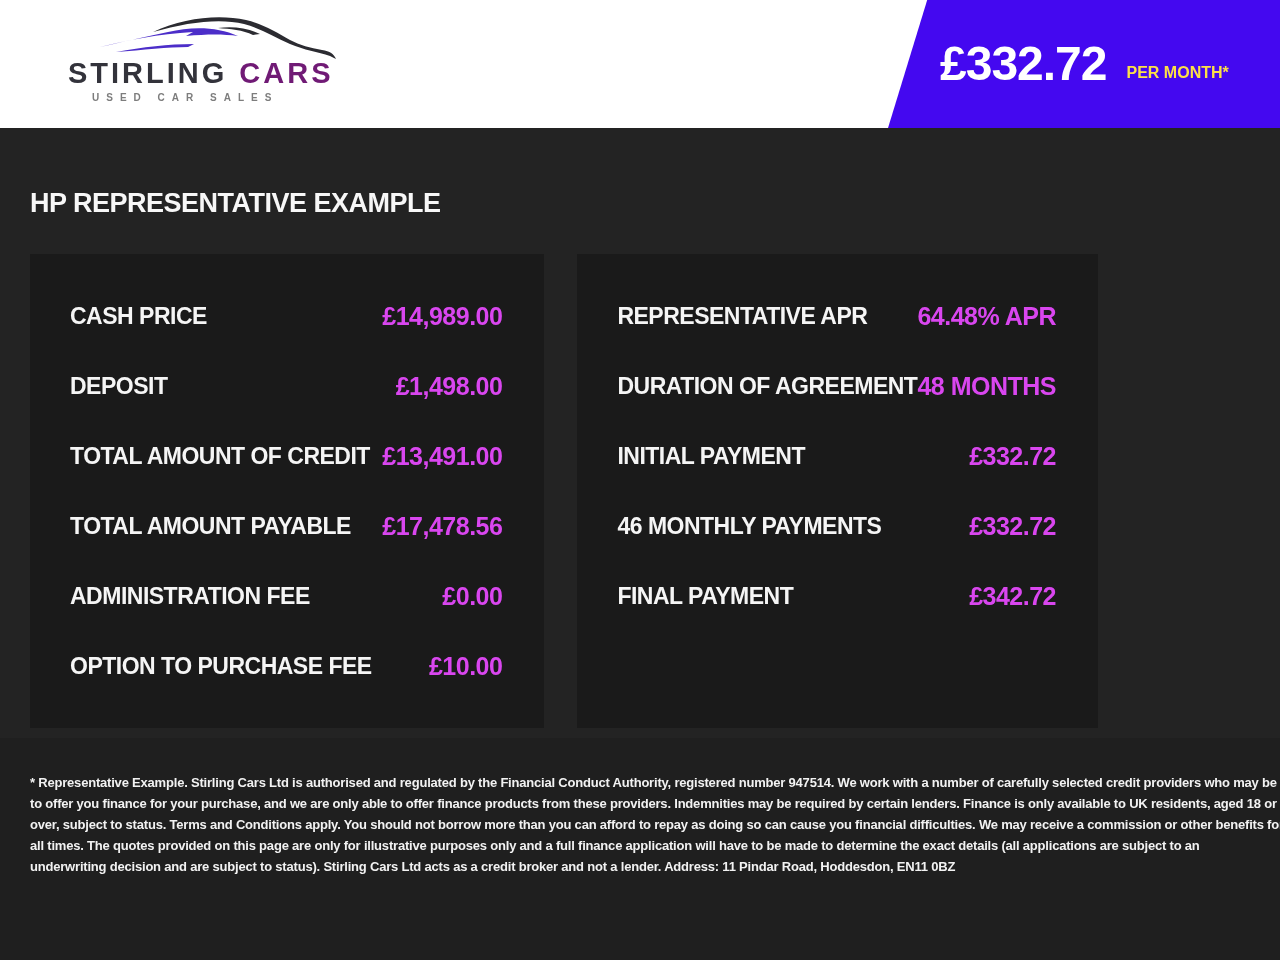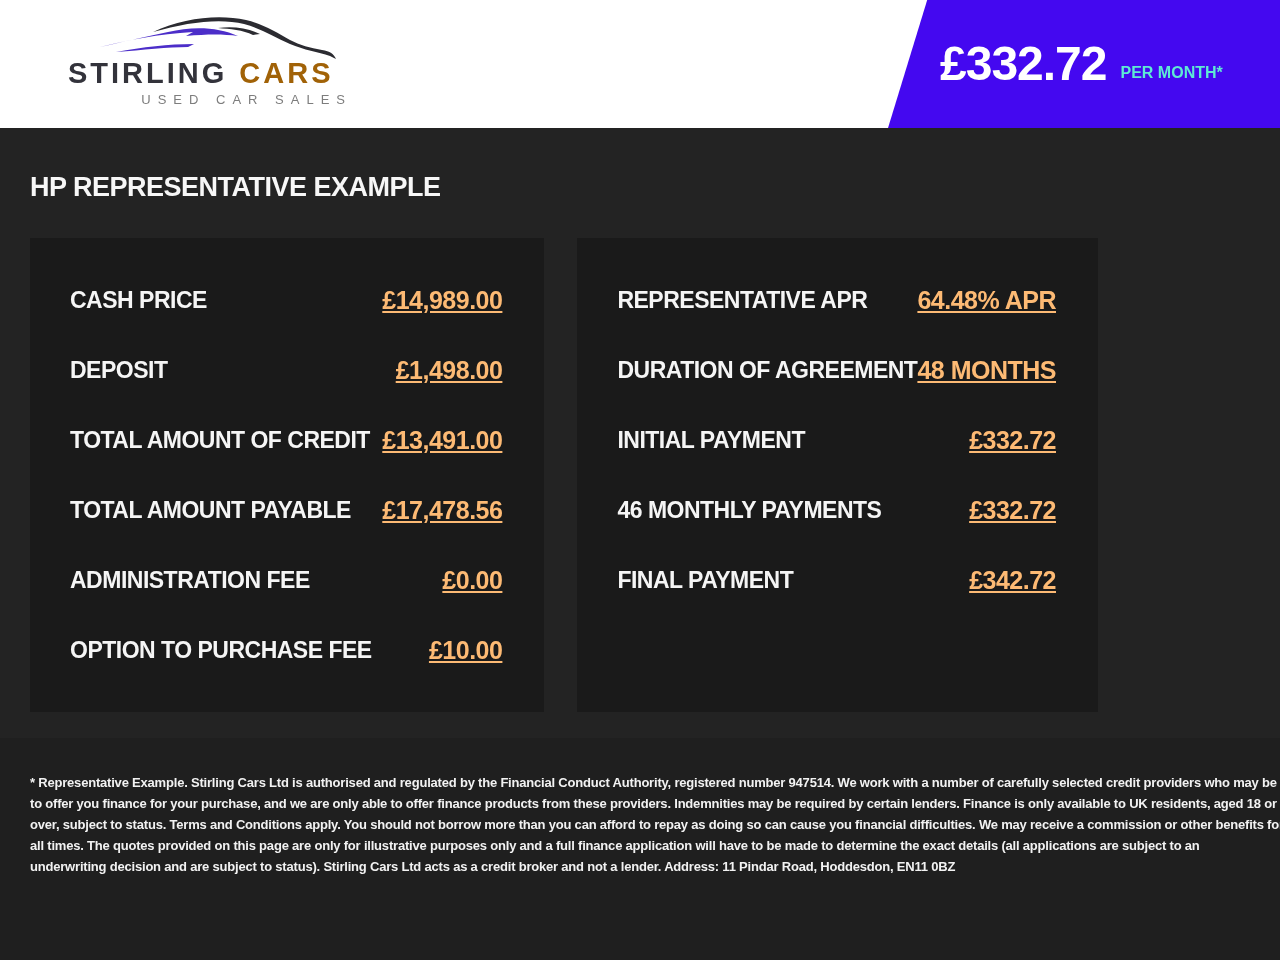--- a/index.html
+++ b/index.html
@@ -39,29 +39,29 @@
     left: 0;
     top: 42px;
     width: 300px;
     white-space: nowrap;
     font-weight: 700;
     font-size: 29px;
     letter-spacing: 3px;
     line-height: 34px;
   }
   .brand-primary { color: #33333b; }
-  .brand-secondary { color: #a16207; }
+  .brand-secondary { color: #701a75; }
   .brand-tagline {
     position: absolute;
     left: 24px;
     top: 78px;
     width: 260px;
-    text-align: right;
-    font-size: 13px;
-    font-weight: 400;
+    text-align: left;
+    font-size: 10px;
+    font-weight: 700;
     letter-spacing: 7px;
     color: #7d7d7d;
   }
 
   .price-banner {
     position: absolute;
     right: 0;
     top: 0;
     width: 392px;
     height: 128px;
@@ -74,35 +74,35 @@
     box-sizing: border-box;
   }
   .price-amount {
     color: #ffffff;
     font-size: 48px;
     font-weight: 700;
     letter-spacing: -1px;
     line-height: 1;
   }
   .price-period {
-    color: #5eead4;
+    color: #fde047;
     font-size: 16px;
     font-weight: 700;
-    margin-left: 14px;
+    margin-left: 20px;
     margin-top: 18px;
     letter-spacing: 0;
   }
 
   
   .main {
     width: 1128px;
     height: 610px;
     background: #232323;
     box-sizing: border-box;
-    padding: 0 30px;
+    padding: 16px 30px;
   }
   .page-title {
     margin: 0;
     padding-top: 44px;
     height: 66px;
     box-sizing: content-box;
     color: #f7f7f7;
     font-size: 27px;
     font-weight: 700;
     letter-spacing: -0.5px;
@@ -128,27 +128,26 @@
     justify-content: space-between;
   }
   .finance-label {
     color: #f5f5f5;
     font-size: 23px;
     font-weight: 700;
     letter-spacing: -0.5px;
     white-space: nowrap;
   }
   .finance-value {
-    color: #fdba74;
+    color: #d946ef;
     font-size: 25px;
     font-weight: 700;
     letter-spacing: -0.5px;
     white-space: nowrap;
     text-align: center;
-    text-decoration: underline;
   }
 
   
   .footer {
     width: 1280px;
     height: 222px;
     background: #1f1f1f;
     box-sizing: border-box;
     padding: 34px 30px 0 30px;
   }

